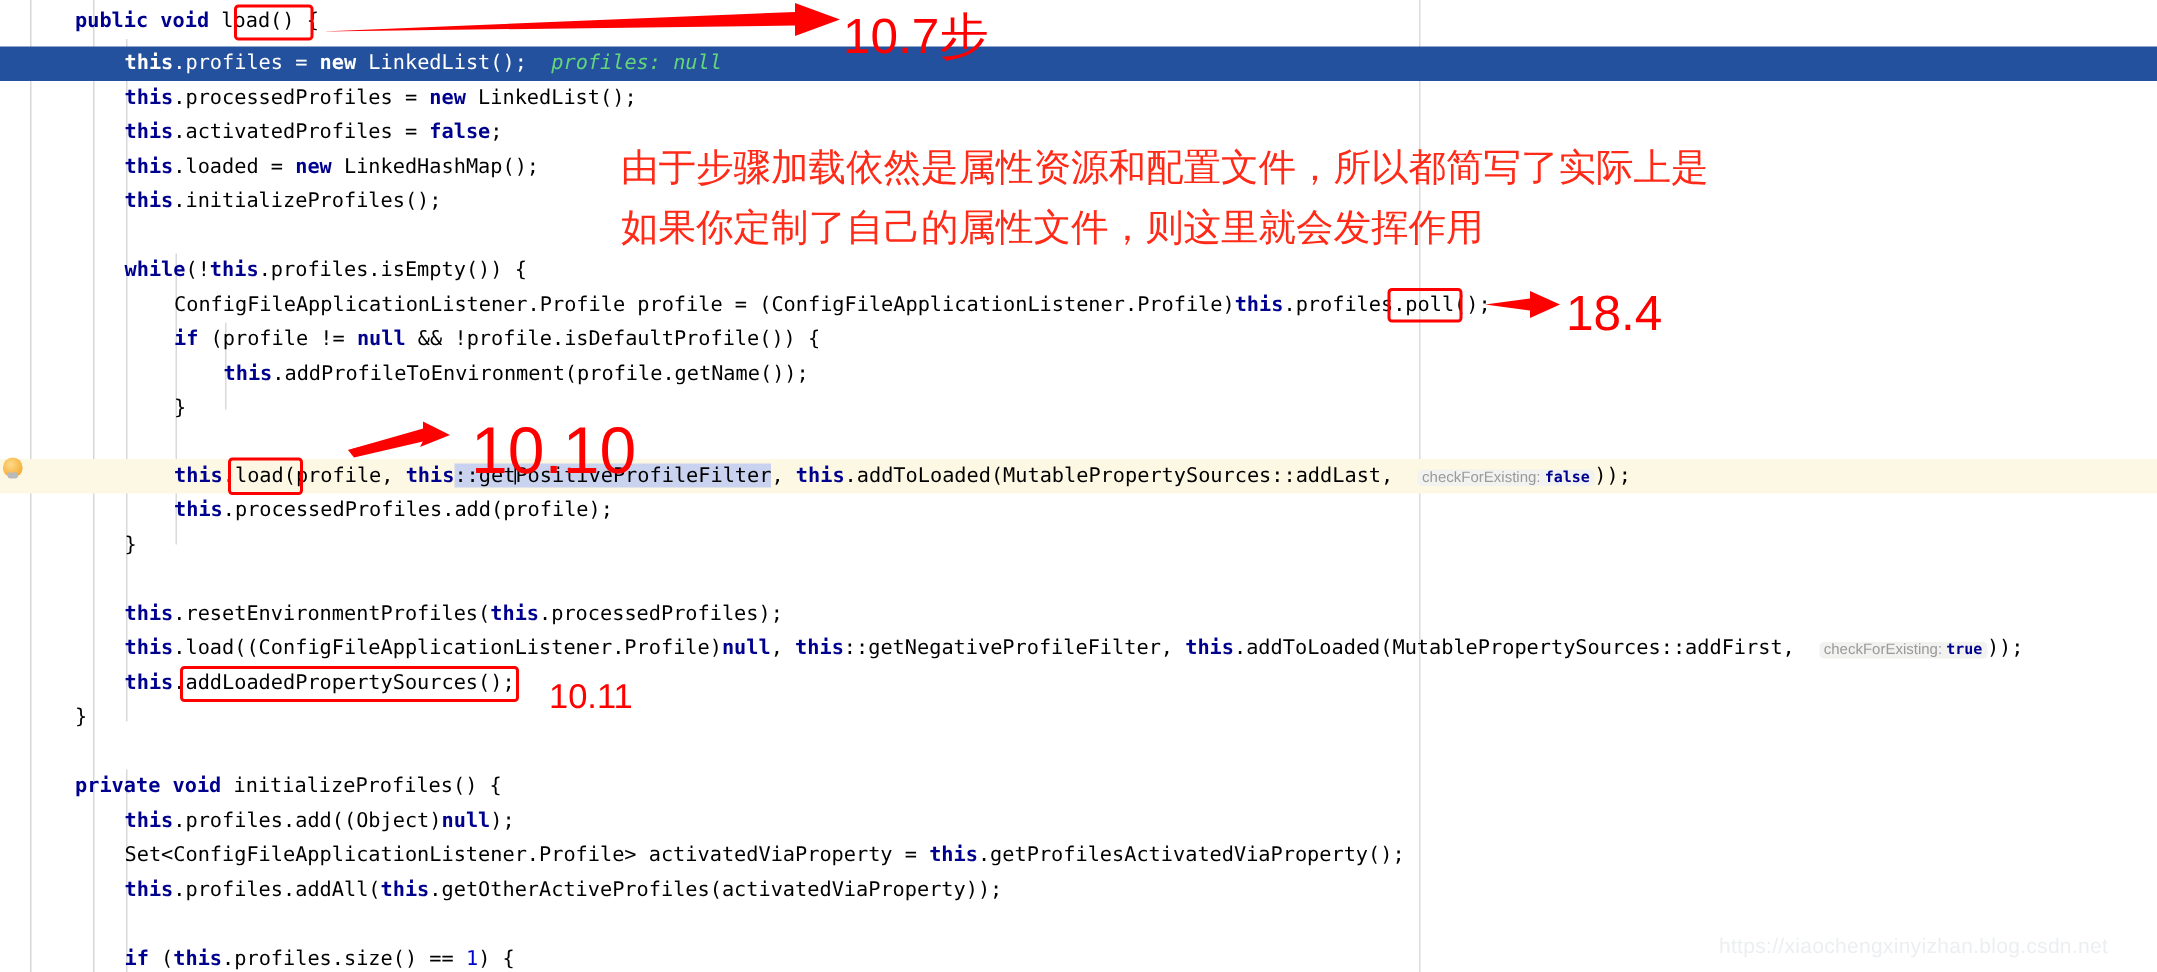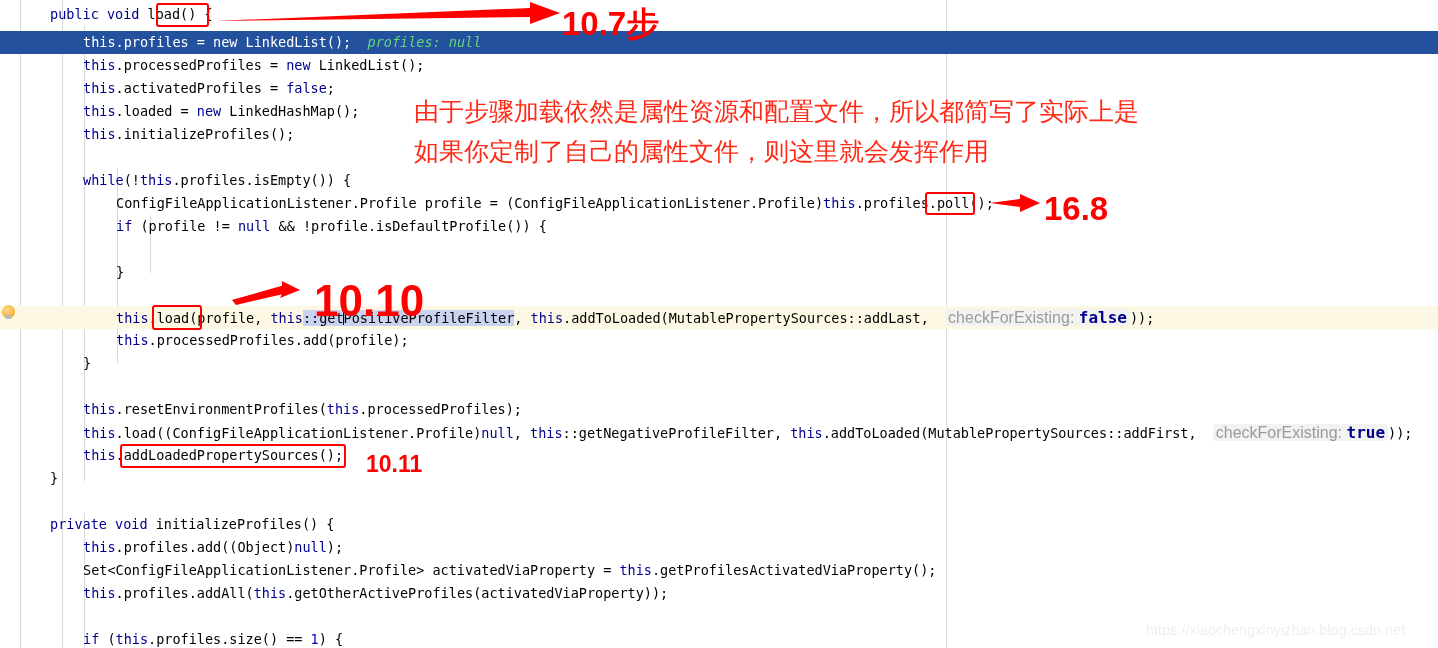--- a/index.html
+++ b/index.html
@@ -32,46 +32,46 @@
   }
   .line .code{position:absolute;top:0;left:0;height:23px;}
 
   .sel-line{background:#24519d;}
   .sel-line .code, .sel-line .code *{color:#ffffff !important;}
   .sel-line .cmt{color:#63d67a !important;}
 
   .caret-line{background:#fdf8e3;}
 
   
-  .kw{color:#00008f;font-weight:normal;}
+  .kw{color:#00008f;font-weight:bold;}
   .num{color:#0000cf;}
   .cmt{color:#1a9b42;font-style:italic;}
   .sel-text{background:#c9d2ee;}
 
   
   .hint{
     font-family:"Liberation Sans",sans-serif;
-    font-size:16px;color:#9a9a9a;background:#f2f2f0;
+    font-size:10px;color:#9a9a9a;background:#f2f2f0;
     border-radius:3px;padding:0 3px;
   }
   .hint b{color:#00008f;font-family:"DejaVu Sans Mono",monospace;font-weight:bold;}
 
   
   .caret{display:inline-block;width:2px;height:15px;background:#000;
          vertical-align:-2px;margin:0 -1px;}
 
   
   #annotations{position:absolute;left:0;top:0;width:1438px;height:648px;pointer-events:none;}
   .redbox{
     position:absolute;border:2px solid #ff0000;border-radius:3px;
     box-sizing:border-box;
   }
   .redlabel{
     position:absolute;color:#ff0000;font-family:"Liberation Sans",sans-serif;
-    font-weight:700;white-space:nowrap;
+    font-weight:400;white-space:nowrap;
   }
   .redlabel-cn{
     position:absolute;color:#ff2a17;
     font-family:"DejaVu Sans","Liberation Sans",sans-serif;
     font-size:25px;line-height:38px;white-space:pre;font-weight:500;
   }
   .lightbulb{
     position:absolute;width:13px;height:13px;border-radius:50% 50% 45% 45%;
     background:radial-gradient(circle at 40% 35%,#ffd98a 0%,#f5b13c 70%,#e09a22 100%);
   }
@@ -127,20 +127,23 @@
 
   <div class="line" style="top:169px;">
     <span class="code" style="left:83px;text-align:center;"><span class="kw">while</span>(!<span class="kw">this</span>.profiles.isEmpty()) {</span>
   </div>
   <div class="line" style="top:192px;">
     <span class="code" style="left:116px;">ConfigFileApplicationListener.Profile profile = (ConfigFileApplicationListener.Profile)<span class="kw">this</span>.profiles.poll();</span>
   </div>
   <div class="line" style="top:215px;">
     <span class="code" style="left:116px;"><span class="kw">if </span>(profile != <span class="kw">null</span> &amp;&amp; !profile.isDefaultProfile()) {</span>
   </div>
+  <div class="line" style="top:238px;">
+    <span class="code" style="left:149px;"><span class="kw">this</span>.addProfileToEnvironment(profile.getName());</span>
+  </div>
   <div class="line" style="top:261px;">
     <span class="code" style="left:116px;">}</span>
   </div>
 
   <div class="line" style="top:306px;">
     <span class="code" style="left:116px;"><span class="kw">this</span>.load(profile, <span class="kw">this</span><span class="sel-text">::get</span><span class="caret"></span><span class="sel-text">PositiveProfileFilter</span>, <span class="kw">this</span>.addToLoaded(MutablePropertySources::addLast,  <span class="hint">checkForExisting: <b>false</b></span>));</span>
   </div>
   <div class="line" style="top:329px;">
     <span class="code" style="left:116px;"><span class="kw">this</span>.processedProfiles.add(profile);</span>
   </div>
@@ -191,21 +194,21 @@
 
     <polygon points="215,21 530,8 530,2 560,13 530,24 530,17" fill="#ff0000"></polygon>
 
     <polygon points="990,203 1020,199 1020,194 1040,203 1020,212 1020,207" fill="#ff0000"></polygon>
 
     <polygon points="232,300 282,287 282,281 300,290 280,298 282,294" fill="#ff0000"></polygon>
     <polygon points="232,300 288,284 292,292 236,305" fill="#ff0000"></polygon>
   </svg>
 
   <div class="redlabel" style="left:562px;top:2px;font-size:33px;">10.7步</div>
-  <div class="redlabel" style="left:1044px;top:190px;font-size:33px;">16.8</div>
+  <div class="redlabel" style="left:1044px;top:190px;font-size:33px;">18.4</div>
   <div class="redlabel" style="left:290px;top:276px;font-size:44px;margin-left:24px;">10.10</div>
   <div class="redlabel" style="left:366px;top:451px;font-size:23px;">10.11</div>
 
   <div class="redlabel-cn" style="left:414px;top:93px;">由于步骤加载依然是属性资源和配置文件，所以都简写了实际上是</div>
   <div class="redlabel-cn" style="left:414px;top:133px;">如果你定制了自己的属性文件，则这里就会发挥作用</div>
 </div>
 
 <div class="watermark" style="left:1146px;top:622px;">https://xiaochengxinyizhan.blog.csdn.net</div>
 
 </body></html>

